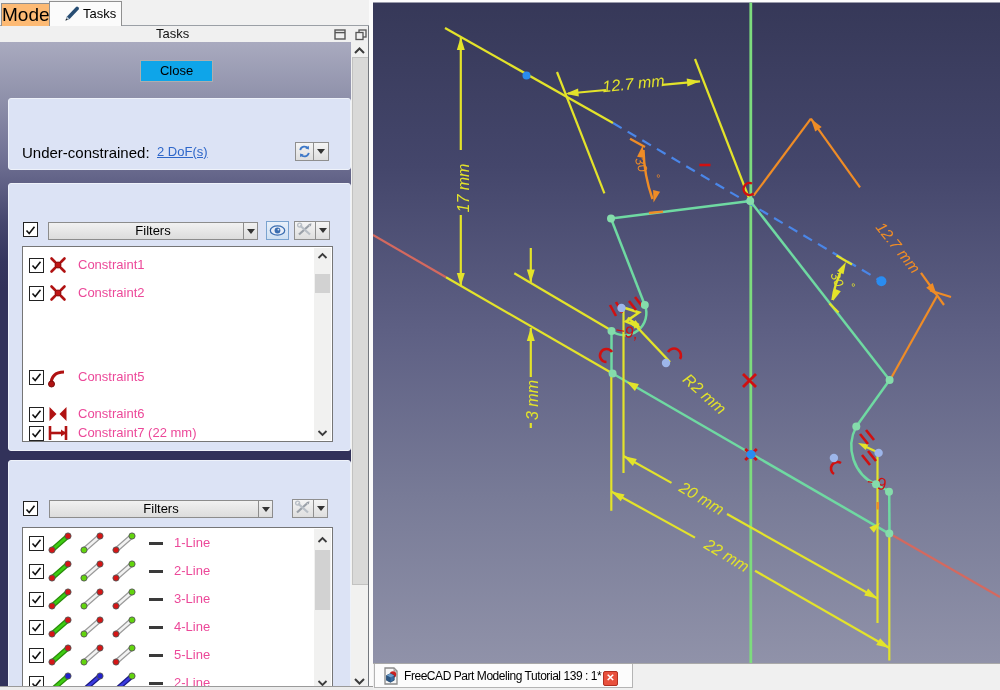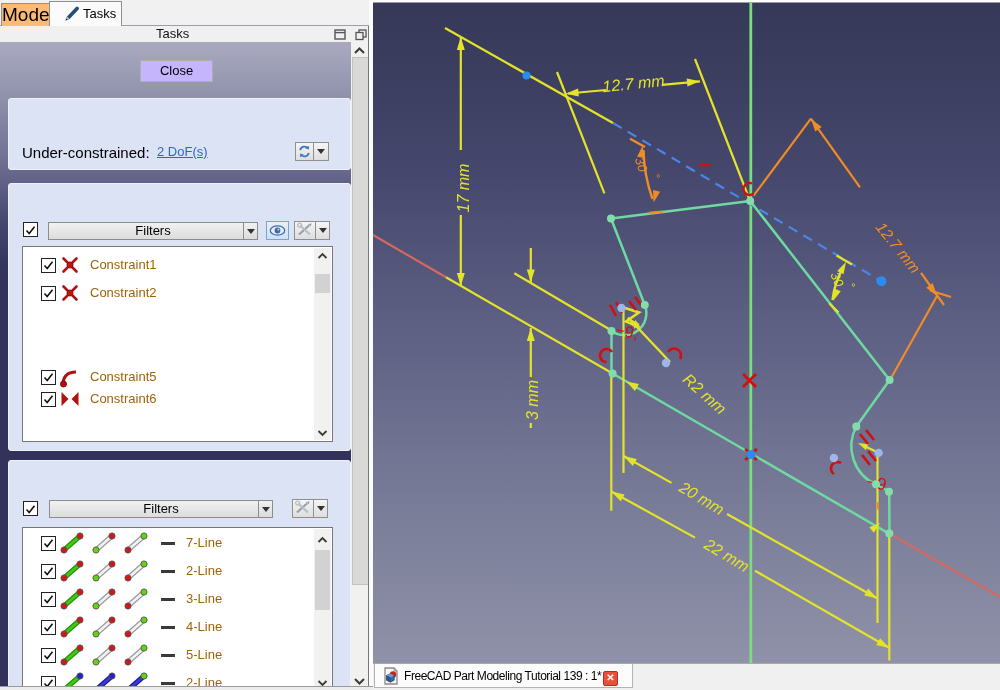--- a/index.html
+++ b/index.html
@@ -19,36 +19,36 @@
   
   #rstrip{left:369px;top:0;width:4px;height:690px;background:#fbfbfb;}
   #rsep{left:368px;top:26px;width:1px;height:664px;background:#74787e;}
   
   #dock{left:0;top:42px;width:351px;height:648px;
     background:linear-gradient(to bottom,#a9aabf 0%,#9193ac 8%,#707194 18%,#45466d 28%,#35365e 34%,#32325a 38%,#32325a 100%);}
   
   #dsb{left:351px;top:42px;width:17px;height:648px;background:#f1f1f0;}
   #dsb .th{position:absolute;left:1px;top:15px;width:15px;height:526px;background:#d9d9d8;border:1px solid #c2c2c1;}
   
-  #closeBtn{left:140px;top:60px;width:71px;height:20px;background:#c4b5fd;border:1px solid #aeaeae;
+  #closeBtn{left:140px;top:60px;width:71px;height:20px;background:#0ea5e9;border:1px solid #aeaeae;
             font-size:13px;color:#000;text-align:center;line-height:19px;}
   
   .tbox{position:absolute;left:8px;width:341px;background:#dce3f5;border:1px solid #eef2fa;border-radius:3px;}
   .tbhead{position:absolute;left:0;top:0;width:100%;height:21px;border-radius:3px 3px 0 0;
           background:linear-gradient(to bottom,#f0f5fc,#cbdaf0);border-bottom:1px solid #c3cfe6;}
   .tbtitle{position:absolute;left:23px;top:3px;font-size:13px;font-weight:bold;color:#1b5dc8;}
   .colbtn{position:absolute;right:10px;top:3px;width:13px;height:13px;}
   .cb{position:absolute;width:13px;height:13px;background:#fff;border:1px solid #222;}
   .combo{position:absolute;height:16px;background:linear-gradient(to bottom,#f1f1f1,#dcdcdc);border:1px solid #8c8c8c;
          font-size:13px;color:#000;text-align:center;}
   .combo .arr{position:absolute;right:0;top:0;width:13px;height:100%;border-left:1px solid #8c8c8c;}
   .tri{position:absolute;width:0;height:0;border-left:4px solid transparent;border-right:4px solid transparent;border-top:5px solid #333;}
   .tbtn{position:absolute;height:17px;background:linear-gradient(to bottom,#f5f5f5,#dedede);border:1px solid #8f8f8f;}
   .list{position:absolute;left:13px;width:309px;background:#fff;border:1px solid #767676;}
-  .lrow{position:absolute;left:0;width:100%;height:28px;font-size:13px;color:#a16207;margin-left:12px;}
+  .lrow{position:absolute;left:0;width:100%;height:28px;font-size:13px;color:#ec4899;}
   .lsb{position:absolute;right:1px;width:17px;background:#f1f1f0;}
   
   #mdibar{left:373px;top:663px;width:627px;height:27px;background:#f0f0f0;border-top:1px solid #a9a9a9;}
   #mditab{left:374px;top:664px;width:257px;height:23px;background:#fcfcfc;border:1px solid #b4b4b4;border-top:none;}
   #mditab .txt{position:absolute;left:29px;top:5px;font-size:12px;letter-spacing:-0.45px;color:#000;}
   #mdiclose{position:absolute;left:228px;top:7px;width:13px;height:13px;background:#e8503c;border:1px solid #b03022;border-radius:2px;
             color:#fff;font-size:10px;font-weight:bold;text-align:center;line-height:12px;}
 </style>
 </head>
 <body>
@@ -157,29 +157,41 @@
 <div class="lrow" style="top:116px">
         <div class="cb" style="left:6px;top:7px"><svg width="13" height="13" viewBox="0 0 13 13">
             <path d="M2.5 6.5 L5.2 9.5 L10.5 2.8" fill="none" stroke="#111" stroke-width="1.6"></path>
           </svg></div>
         <svg width="22" height="22" viewBox="0 0 22 22" style="position:absolute;left:24px;top:3px">
           <path d="M4 19 Q4 6 17 6" fill="none" stroke="#b01212" stroke-width="3"></path>
           <circle cx="4.5" cy="18" r="3" fill="#b01212" stroke="#7a0c0c" stroke-width="1"></circle>
         </svg>
         <span style="position:absolute;left:55px;top:6px">Constraint5</span>
       </div>
-<div class="lrow" style="top:138px">
+<div class="lrow" style="top:153px">
         <div class="cb" style="left:6px;top:7px"><svg width="13" height="13" viewBox="0 0 13 13">
             <path d="M2.5 6.5 L5.2 9.5 L10.5 2.8" fill="none" stroke="#111" stroke-width="1.6"></path>
           </svg></div>
         <svg width="22" height="22" viewBox="0 0 22 22" style="position:absolute;left:24px;top:3px">
           <path d="M2.5 4 L9.5 11 L2.5 18 Z" fill="#b01212"></path>
           <path d="M19.5 4 L12.5 11 L19.5 18 Z" fill="#b01212"></path>
         </svg>
         <span style="position:absolute;left:55px;top:6px">Constraint6</span>
+      </div>
+<div class="lrow" style="top:172px">
+        <div class="cb" style="left:6px;top:7px"><svg width="13" height="13" viewBox="0 0 13 13">
+            <path d="M2.5 6.5 L5.2 9.5 L10.5 2.8" fill="none" stroke="#111" stroke-width="1.6"></path>
+          </svg></div>
+        <svg width="22" height="22" viewBox="0 0 22 22" style="position:absolute;left:24px;top:3px">
+          <line x1="3" y1="4" x2="3" y2="18" stroke="#b01212" stroke-width="2.6"></line>
+          <line x1="19" y1="4" x2="19" y2="18" stroke="#b01212" stroke-width="2.6"></line>
+          <line x1="4" y1="11" x2="18" y2="11" stroke="#b01212" stroke-width="2.6"></line>
+          <path d="M14 7.5 L19 11 L14 14.5 Z" fill="#b01212"></path>
+        </svg>
+        <span style="position:absolute;left:55px;top:6px">Constraint7 (22 mm)</span>
       </div>
     <div class="lsb" style="top:1px;height:192px">
       <svg width="17" height="14" style="position:absolute;left:0;top:1px">
           <path d="M4.5 9 L8.5 5 L12.5 9" fill="none" stroke="#3b3b3b" stroke-width="1.8"></path>
         </svg>
       <div style="position:absolute;left:1px;top:26px;width:15px;height:19px;background:#d2d2d2"></div>
       <svg width="17" height="14" style="position:absolute;left:0;top:178px">
           <path d="M4.5 5 L8.5 9 L12.5 5" fill="none" stroke="#3b3b3b" stroke-width="1.8"></path>
         </svg>
     </div>
@@ -225,21 +237,21 @@
           <circle cx="5" cy="19" r="3.1" fill="#62d40e" stroke="#555" stroke-width="0.9"></circle>
           <circle cx="21" cy="5" r="3.1" fill="#d41616" stroke="#555" stroke-width="0.9"></circle>
         </svg>
         <svg width="26" height="24" viewBox="0 0 26 24" style="position:absolute;left:88px;top:2px">
           <line x1="5" y1="19" x2="21" y2="5" stroke="#9a9a9a" stroke-width="5" stroke-linecap="round"></line>
           <line x1="5" y1="19" x2="21" y2="5" stroke="#f2f2f2" stroke-width="2.6" stroke-linecap="round"></line>
           <circle cx="5" cy="19" r="3.1" fill="#d41616" stroke="#555" stroke-width="0.9"></circle>
           <circle cx="21" cy="5" r="3.1" fill="#62d40e" stroke="#555" stroke-width="0.9"></circle>
         </svg>
         <div style="position:absolute;left:126px;top:13px;width:14px;height:3px;background:#3a3a3a"></div>
-        <span style="position:absolute;left:151px;top:6px">7-Line</span>
+        <span style="position:absolute;left:151px;top:6px">1-Line</span>
       </div>
 <div class="lrow" style="top:29px">
         <div class="cb" style="left:6px;top:7px"><svg width="13" height="13" viewBox="0 0 13 13">
             <path d="M2.5 6.5 L5.2 9.5 L10.5 2.8" fill="none" stroke="#111" stroke-width="1.6"></path>
           </svg></div>
         <svg width="26" height="24" viewBox="0 0 26 24" style="position:absolute;left:24px;top:2px">
           <line x1="5" y1="19" x2="21" y2="5" stroke="#2a8c0a" stroke-width="5" stroke-linecap="round"></line>
           <line x1="5" y1="19" x2="21" y2="5" stroke="#3ecc12" stroke-width="2.6" stroke-linecap="round"></line>
           <circle cx="5" cy="19" r="3.1" fill="#d41616" stroke="#555" stroke-width="0.9"></circle>
           <circle cx="21" cy="5" r="3.1" fill="#d41616" stroke="#555" stroke-width="0.9"></circle>

